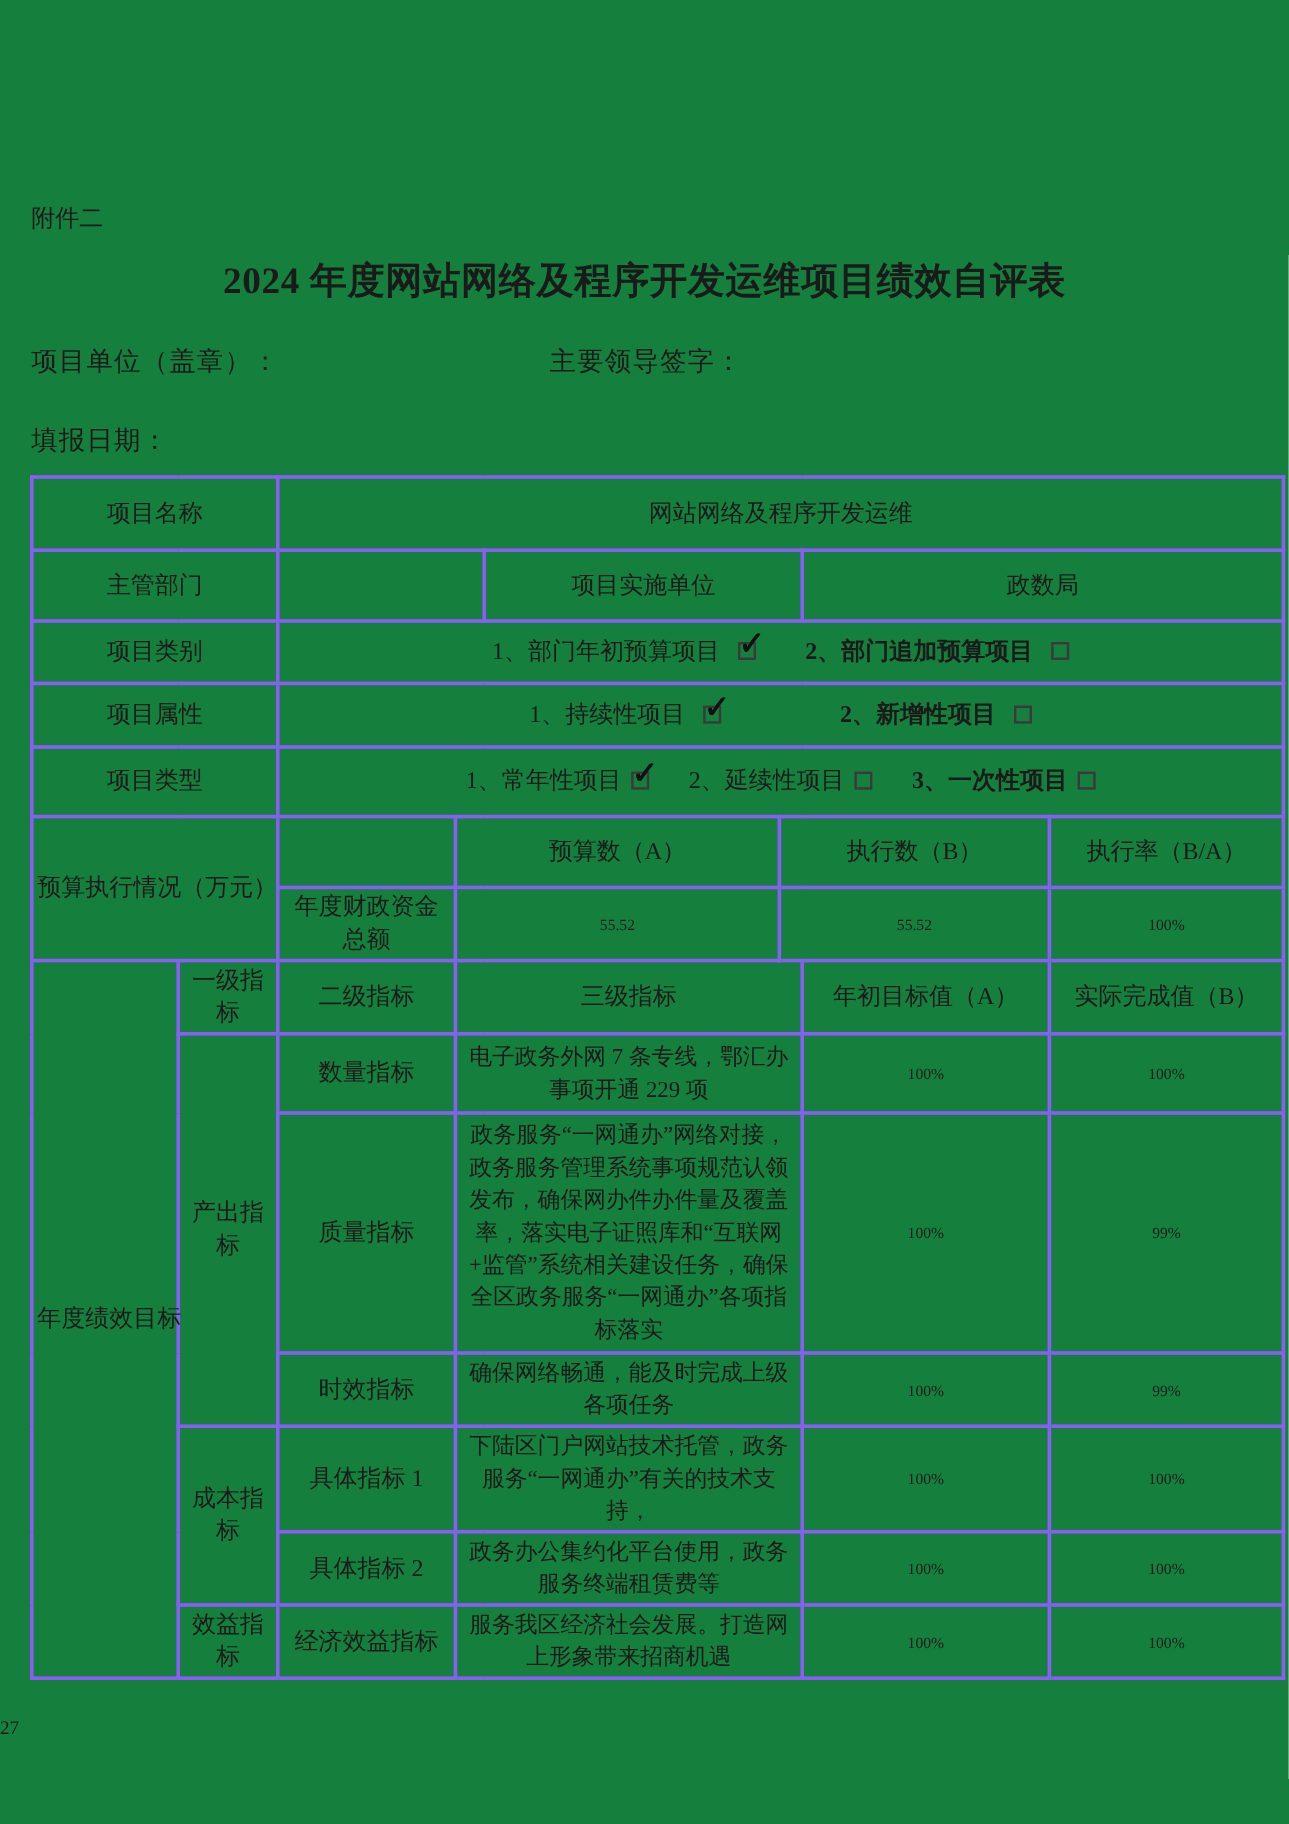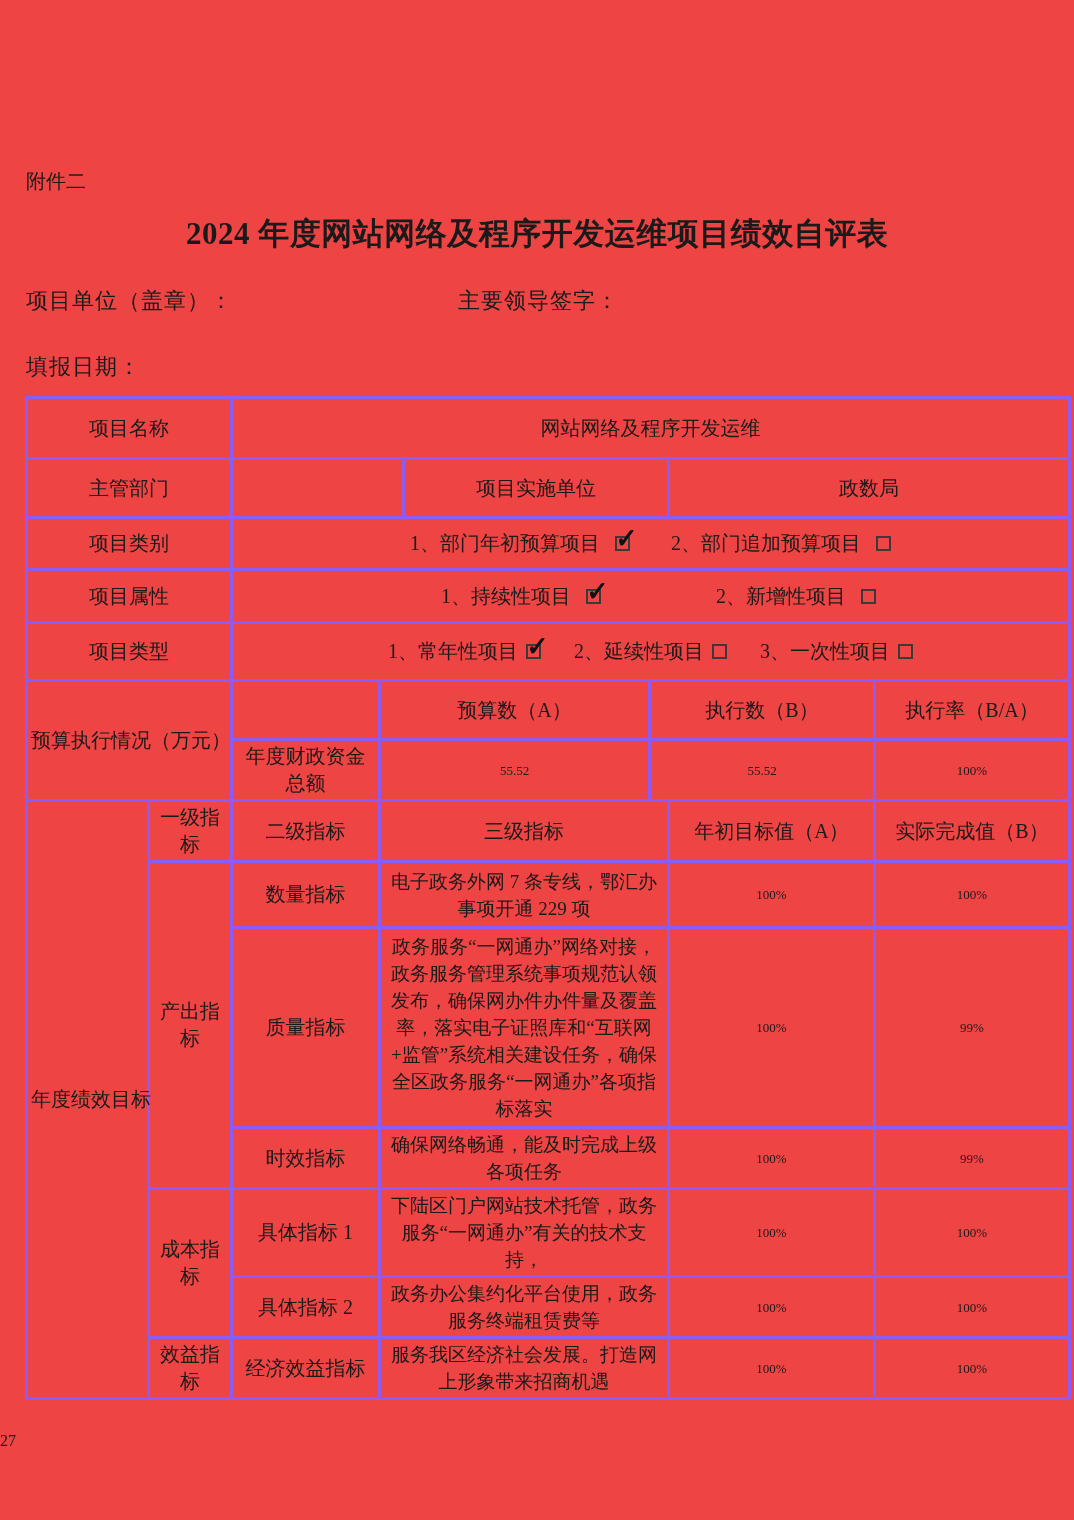--- a/index.html
+++ b/index.html
@@ -1,21 +1,21 @@
 <!DOCTYPE html>
 <html><head>
 <meta charset="utf-8">
 <style>
   * { margin:0; padding:0; box-sizing:border-box; }
   html,body { background:#ffffff; }
   body { font-family:"Liberation Serif","DejaVu Serif",serif; color:#1a1a1a; }
   .page {
     position:relative;
     width:1074px; height:1520px;
-    background:#ef4444;
+    background:#15803d;
     overflow:hidden;
   }
   .attachment {
     position:absolute; left:26px; top:168px;
     font-size:20px;
   }
   .doc-title {
     position:absolute; left:0; top:213px; width:1074px;
     text-align:center;
     font-size:31px; font-weight:bold;
@@ -36,23 +36,23 @@
     border:3px solid #8b5cf6;
     text-align:center;
     vertical-align:middle;
     padding:2px 3px;
     line-height:27px;
   }
   td.no-bottom { border-bottom:none; }
   td.opts { text-align:left; padding-left:9px; }
   .opt { display:inline-block; white-space:nowrap; }
   .opts-a .opt { margin-right:36px; }
-  .opts-b .opt { margin-right:94px;margin-left:16px; }
+  .opts-b .opt { margin-right:94px; }
   .opts-c .opt { margin-right:28px; }
-  .opt:last-child { margin-right:0; }
+  .opt:last-child { margin-right:0;font-weight:bold; }
   .cb {
     display:inline-block; width:15px; height:15px;
     border:2px solid #3a3a3a;
     position:relative;
     margin-left:15px;
     vertical-align:-1px;
   }
   .opts-c .cb { margin-left:8px; }
   .cb[data-checked="true"]::after {
     content:"\2713";

